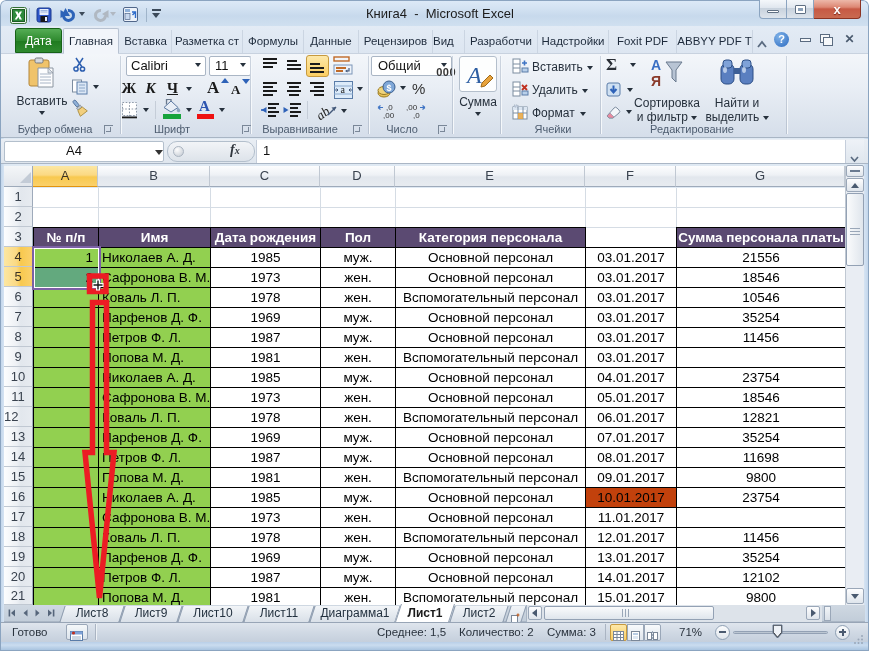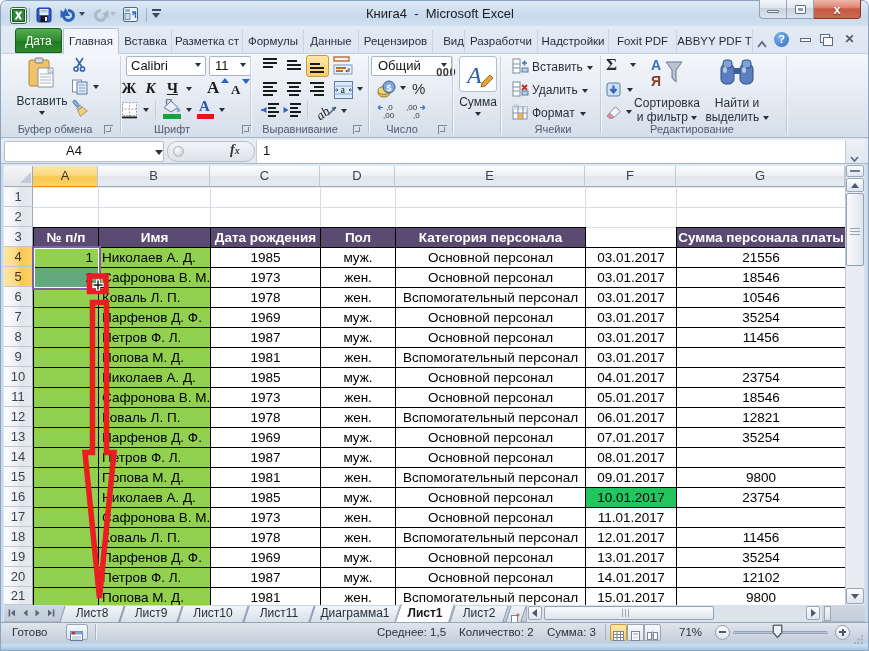--- a/index.html
+++ b/index.html
@@ -58,21 +58,21 @@
 <div class="abs" style="left:71px;top:3px;width:14px;height:14px;font-size:13px;font-weight:bold;color:#fff;text-shadow:0 1px 1px #7a2417;text-align:center;line-height:14px;">x</div>
 </div>
     <div class="abs" style="left:1px;top:26px;width:867px;height:27px;background:linear-gradient(180deg,#e3ebf5 0%,#dde6f1 100%);"></div>
     <div class="abs" style="left:15px;top:28px;width:47px;height:25px;background:linear-gradient(180deg,#55ad55 0%,#2f8a2f 50%,#1f7a1f 51%,#2f8a2f 100%);border:1px solid #176217;border-radius:3px 3px 0 0;color:#fff;font-size:12px;text-align:center;line-height:24px;">Дата</div>
     <div class="abs" style="left:63px;top:28px;width:56px;height:25px;background:#f2f5fa;border:1px solid #b8c2d1;border-bottom:none;border-radius:2px 2px 0 0;color:#1e2b3c;font-size:11.5px;text-align:center;line-height:24px;">Главная</div>
     <div class="abs" style="left:120px;top:30px;width:52px;height:23px;color:#1e2b3c;font-size:11.5px;text-align:center;line-height:22px;border-right:1px solid #cbd5e2;">Вставка</div>
     <div class="abs" style="left:172px;top:30px;width:71px;height:23px;color:#1e2b3c;font-size:11.5px;text-align:center;line-height:22px;border-right:1px solid #cbd5e2;">Разметка ст</div>
     <div class="abs" style="left:243px;top:30px;width:61px;height:23px;color:#1e2b3c;font-size:11.5px;text-align:center;line-height:22px;border-right:1px solid #cbd5e2;">Формулы</div>
     <div class="abs" style="left:304px;top:30px;width:55px;height:23px;color:#1e2b3c;font-size:11.5px;text-align:center;line-height:22px;border-right:1px solid #cbd5e2;">Данные</div>
     <div class="abs" style="left:359px;top:30px;width:74px;height:23px;color:#1e2b3c;font-size:11.5px;text-align:center;line-height:22px;border-right:1px solid #cbd5e2;">Рецензиров</div>
-    <div class="abs" style="left:433px;top:30px;width:32px;height:23px;color:#1e2b3c;font-size:11.5px;text-align:right;line-height:22px;border-right:1px solid #cbd5e2;">Вид</div>
+    <div class="abs" style="left:433px;top:30px;width:32px;height:23px;color:#1e2b3c;font-size:11.5px;text-align:left;line-height:22px;border-right:1px solid #cbd5e2;">Вид</div>
     <div class="abs" style="left:465px;top:30px;width:73px;height:23px;color:#1e2b3c;font-size:11.5px;text-align:center;line-height:22px;border-right:1px solid #cbd5e2;">Разработчи</div>
     <div class="abs" style="left:538px;top:30px;width:71px;height:23px;color:#1e2b3c;font-size:11.5px;text-align:center;line-height:22px;border-right:1px solid #cbd5e2;">Надстройки</div>
     <div class="abs" style="left:609px;top:30px;width:68px;height:23px;color:#1e2b3c;font-size:11.5px;text-align:center;line-height:22px;border-right:1px solid #cbd5e2;">Foxit PDF</div>
     <div class="abs" style="left:677px;top:30px;width:76px;height:23px;color:#1e2b3c;font-size:11.5px;text-align:center;line-height:22px;border-right:1px solid #cbd5e2;">ABBYY PDF T</div>
     <div class="abs" style="left:756px;top:34px;width:12px;height:8px;"><svg width="12" height="8">
         <path d="M2 7 L6 2 L10 7" fill="none" stroke="#5a6b80" stroke-width="1.8"></path>
       </svg></div>
     <div class="abs" style="left:774px;top:32px;width:15px;height:15px;border-radius:50%;background:radial-gradient(circle at 35% 30%,#7fb2e8,#2d6bc0);color:#fff;font-weight:bold;font-size:11px;text-align:center;line-height:15px;">?</div>
     <div class="abs" style="left:800px;top:38px;width:11px;height:4px;border:1px solid #5a6b80;background:#f6f8fa;"></div>
     <div class="abs" style="left:820px;top:34px;width:10px;height:9px;border:1px solid #5a6b80;background:#f6f8fa;"></div>
@@ -381,21 +381,21 @@
     <div class="abs" style="left:4px;top:207px;width:29px;height:20px;background:linear-gradient(90deg,#fcfdfe 0%,#eef1f5 45%,#e2e7ed 60%,#e7ebf0 100%);border-right:1px solid #9eaaba;border-bottom:1px solid #c0c8d2;font-size:13px;color:#39424e;text-align:center;line-height:19px;">2</div>
     <div class="abs" style="left:4px;top:227px;width:29px;height:20px;background:linear-gradient(90deg,#fcfdfe 0%,#eef1f5 45%,#e2e7ed 60%,#e7ebf0 100%);border-right:1px solid #9eaaba;border-bottom:1px solid #c0c8d2;font-size:13px;color:#39424e;text-align:center;line-height:19px;">3</div>
     <div class="abs" style="left:4px;top:247px;width:29px;height:20px;background:linear-gradient(90deg,#fce7a2 0%,#fbd983 45%,#f8c94f 60%,#fbd16b 100%);border-right:1px solid #e2940f;border-bottom:1px solid #c0c8d2;font-size:13px;color:#3c3323;text-align:center;line-height:19px;">4</div>
     <div class="abs" style="left:4px;top:267px;width:29px;height:20px;background:linear-gradient(90deg,#fce7a2 0%,#fbd983 45%,#f8c94f 60%,#fbd16b 100%);border-right:1px solid #e2940f;border-bottom:1px solid #c0c8d2;font-size:13px;color:#3c3323;text-align:center;line-height:19px;">5</div>
     <div class="abs" style="left:4px;top:287px;width:29px;height:20px;background:linear-gradient(90deg,#fcfdfe 0%,#eef1f5 45%,#e2e7ed 60%,#e7ebf0 100%);border-right:1px solid #9eaaba;border-bottom:1px solid #c0c8d2;font-size:13px;color:#39424e;text-align:center;line-height:19px;">6</div>
     <div class="abs" style="left:4px;top:307px;width:29px;height:20px;background:linear-gradient(90deg,#fcfdfe 0%,#eef1f5 45%,#e2e7ed 60%,#e7ebf0 100%);border-right:1px solid #9eaaba;border-bottom:1px solid #c0c8d2;font-size:13px;color:#39424e;text-align:center;line-height:19px;">7</div>
     <div class="abs" style="left:4px;top:327px;width:29px;height:20px;background:linear-gradient(90deg,#fcfdfe 0%,#eef1f5 45%,#e2e7ed 60%,#e7ebf0 100%);border-right:1px solid #9eaaba;border-bottom:1px solid #c0c8d2;font-size:13px;color:#39424e;text-align:center;line-height:19px;">8</div>
     <div class="abs" style="left:4px;top:347px;width:29px;height:20px;background:linear-gradient(90deg,#fcfdfe 0%,#eef1f5 45%,#e2e7ed 60%,#e7ebf0 100%);border-right:1px solid #9eaaba;border-bottom:1px solid #c0c8d2;font-size:13px;color:#39424e;text-align:center;line-height:19px;">9</div>
     <div class="abs" style="left:4px;top:367px;width:29px;height:20px;background:linear-gradient(90deg,#fcfdfe 0%,#eef1f5 45%,#e2e7ed 60%,#e7ebf0 100%);border-right:1px solid #9eaaba;border-bottom:1px solid #c0c8d2;font-size:13px;color:#39424e;text-align:center;line-height:19px;">10</div>
     <div class="abs" style="left:4px;top:387px;width:29px;height:20px;background:linear-gradient(90deg,#fcfdfe 0%,#eef1f5 45%,#e2e7ed 60%,#e7ebf0 100%);border-right:1px solid #9eaaba;border-bottom:1px solid #c0c8d2;font-size:13px;color:#39424e;text-align:center;line-height:19px;">11</div>
-    <div class="abs" style="left:4px;top:407px;width:29px;height:20px;background:linear-gradient(90deg,#fcfdfe 0%,#eef1f5 45%,#e2e7ed 60%,#e7ebf0 100%);border-right:1px solid #9eaaba;border-bottom:1px solid #c0c8d2;font-size:13px;color:#39424e;text-align:center;line-height:19px;">12</div>
+    <div class="abs" style="left:4px;top:407px;width:29px;height:20px;background:linear-gradient(90deg,#fcfdfe 0%,#eef1f5 45%,#e2e7ed 60%,#e7ebf0 100%);border-right:1px solid #9eaaba;border-bottom:1px solid #c0c8d2;font-size:13px;color:#39424e;line-height:19px;">12</div>
     <div class="abs" style="left:4px;top:427px;width:29px;height:20px;background:linear-gradient(90deg,#fcfdfe 0%,#eef1f5 45%,#e2e7ed 60%,#e7ebf0 100%);border-right:1px solid #9eaaba;border-bottom:1px solid #c0c8d2;font-size:13px;color:#39424e;text-align:center;line-height:19px;">13</div>
     <div class="abs" style="left:4px;top:447px;width:29px;height:20px;background:linear-gradient(90deg,#fcfdfe 0%,#eef1f5 45%,#e2e7ed 60%,#e7ebf0 100%);border-right:1px solid #9eaaba;border-bottom:1px solid #c0c8d2;font-size:13px;color:#39424e;text-align:center;line-height:19px;">14</div>
     <div class="abs" style="left:4px;top:467px;width:29px;height:20px;background:linear-gradient(90deg,#fcfdfe 0%,#eef1f5 45%,#e2e7ed 60%,#e7ebf0 100%);border-right:1px solid #9eaaba;border-bottom:1px solid #c0c8d2;font-size:13px;color:#39424e;text-align:center;line-height:19px;">15</div>
     <div class="abs" style="left:4px;top:487px;width:29px;height:20px;background:linear-gradient(90deg,#fcfdfe 0%,#eef1f5 45%,#e2e7ed 60%,#e7ebf0 100%);border-right:1px solid #9eaaba;border-bottom:1px solid #c0c8d2;font-size:13px;color:#39424e;text-align:center;line-height:19px;">16</div>
     <div class="abs" style="left:4px;top:507px;width:29px;height:20px;background:linear-gradient(90deg,#fcfdfe 0%,#eef1f5 45%,#e2e7ed 60%,#e7ebf0 100%);border-right:1px solid #9eaaba;border-bottom:1px solid #c0c8d2;font-size:13px;color:#39424e;text-align:center;line-height:19px;">17</div>
     <div class="abs" style="left:4px;top:527px;width:29px;height:20px;background:linear-gradient(90deg,#fcfdfe 0%,#eef1f5 45%,#e2e7ed 60%,#e7ebf0 100%);border-right:1px solid #9eaaba;border-bottom:1px solid #c0c8d2;font-size:13px;color:#39424e;text-align:center;line-height:19px;">18</div>
     <div class="abs" style="left:4px;top:547px;width:29px;height:20px;background:linear-gradient(90deg,#fcfdfe 0%,#eef1f5 45%,#e2e7ed 60%,#e7ebf0 100%);border-right:1px solid #9eaaba;border-bottom:1px solid #c0c8d2;font-size:13px;color:#39424e;text-align:center;line-height:19px;">19</div>
     <div class="abs" style="left:4px;top:567px;width:29px;height:20px;background:linear-gradient(90deg,#fcfdfe 0%,#eef1f5 45%,#e2e7ed 60%,#e7ebf0 100%);border-right:1px solid #9eaaba;border-bottom:1px solid #c0c8d2;font-size:13px;color:#39424e;text-align:center;line-height:19px;">20</div>
     <div class="abs" style="left:4px;top:587px;width:29px;height:18px;background:linear-gradient(90deg,#fcfdfe 0%,#eef1f5 45%,#e2e7ed 60%,#e7ebf0 100%);border-right:1px solid #9eaaba;border-bottom:1px solid #c0c8d2;font-size:13px;color:#39424e;text-align:center;line-height:17px;">21</div>
     <div class="abs" style="left:33px;top:188px;width:812px;height:417px;background:#fff;
@@ -482,33 +482,34 @@
     <div class="abs" style="left:320px;top:427px;width:76px;height:21px;background:#fff;border:1px solid #000;font-size:13.5px;color:#000;line-height:19px;overflow:hidden;white-space:nowrap;text-align:center;">муж.</div>
     <div class="abs" style="left:395px;top:427px;width:191px;height:21px;background:#fff;border:1px solid #000;font-size:13.5px;color:#000;line-height:19px;overflow:hidden;white-space:nowrap;text-align:center;">Основной персонал</div>
     <div class="abs" style="left:585px;top:427px;width:92px;height:21px;background:#fff;border:1px solid #000;font-size:13.5px;color:#000;line-height:19px;overflow:hidden;white-space:nowrap;text-align:center;">07.01.2017</div>
     <div class="abs" style="left:676px;top:427px;width:170px;height:21px;background:#fff;border:1px solid #000;font-size:13.5px;color:#000;line-height:19px;overflow:hidden;white-space:nowrap;text-align:center;">35254</div>
     <div class="abs" style="left:33px;top:447px;width:66px;height:21px;background:#92d050;border:1px solid #000;font-size:13.5px;color:#000;line-height:19px;overflow:hidden;white-space:nowrap;text-align:right;padding-right:5px;"></div>
     <div class="abs" style="left:98px;top:447px;width:113px;height:21px;background:#92d050;border:1px solid #000;font-size:13.5px;color:#000;line-height:19px;overflow:hidden;white-space:nowrap;text-align:left;padding-left:3px;">Петров Ф. Л.</div>
     <div class="abs" style="left:210px;top:447px;width:111px;height:21px;background:#fff;border:1px solid #000;font-size:13.5px;color:#000;line-height:19px;overflow:hidden;white-space:nowrap;text-align:center;">1987</div>
     <div class="abs" style="left:320px;top:447px;width:76px;height:21px;background:#fff;border:1px solid #000;font-size:13.5px;color:#000;line-height:19px;overflow:hidden;white-space:nowrap;text-align:center;">муж.</div>
     <div class="abs" style="left:395px;top:447px;width:191px;height:21px;background:#fff;border:1px solid #000;font-size:13.5px;color:#000;line-height:19px;overflow:hidden;white-space:nowrap;text-align:center;">Основной персонал</div>
     <div class="abs" style="left:585px;top:447px;width:92px;height:21px;background:#fff;border:1px solid #000;font-size:13.5px;color:#000;line-height:19px;overflow:hidden;white-space:nowrap;text-align:center;">08.01.2017</div>
+    <div class="abs" style="left:676px;top:447px;width:170px;height:21px;background:#fff;border:1px solid #000;font-size:13.5px;color:#000;line-height:19px;overflow:hidden;white-space:nowrap;text-align:center;">11698</div>
     <div class="abs" style="left:33px;top:467px;width:66px;height:21px;background:#92d050;border:1px solid #000;font-size:13.5px;color:#000;line-height:19px;overflow:hidden;white-space:nowrap;text-align:right;padding-right:5px;"></div>
     <div class="abs" style="left:98px;top:467px;width:113px;height:21px;background:#92d050;border:1px solid #000;font-size:13.5px;color:#000;line-height:19px;overflow:hidden;white-space:nowrap;text-align:left;padding-left:3px;">Попова М. Д.</div>
     <div class="abs" style="left:210px;top:467px;width:111px;height:21px;background:#fff;border:1px solid #000;font-size:13.5px;color:#000;line-height:19px;overflow:hidden;white-space:nowrap;text-align:center;">1981</div>
     <div class="abs" style="left:320px;top:467px;width:76px;height:21px;background:#fff;border:1px solid #000;font-size:13.5px;color:#000;line-height:19px;overflow:hidden;white-space:nowrap;text-align:center;">жен.</div>
     <div class="abs" style="left:395px;top:467px;width:191px;height:21px;background:#fff;border:1px solid #000;font-size:13.5px;color:#000;line-height:19px;overflow:hidden;white-space:nowrap;text-align:center;">Вспомогательный персонал</div>
     <div class="abs" style="left:585px;top:467px;width:92px;height:21px;background:#fff;border:1px solid #000;font-size:13.5px;color:#000;line-height:19px;overflow:hidden;white-space:nowrap;text-align:center;">09.01.2017</div>
     <div class="abs" style="left:676px;top:467px;width:170px;height:21px;background:#fff;border:1px solid #000;font-size:13.5px;color:#000;line-height:19px;overflow:hidden;white-space:nowrap;text-align:center;">9800</div>
     <div class="abs" style="left:33px;top:487px;width:66px;height:21px;background:#92d050;border:1px solid #000;font-size:13.5px;color:#000;line-height:19px;overflow:hidden;white-space:nowrap;text-align:right;padding-right:5px;"></div>
     <div class="abs" style="left:98px;top:487px;width:113px;height:21px;background:#92d050;border:1px solid #000;font-size:13.5px;color:#000;line-height:19px;overflow:hidden;white-space:nowrap;text-align:left;padding-left:3px;">Николаев А. Д.</div>
     <div class="abs" style="left:210px;top:487px;width:111px;height:21px;background:#fff;border:1px solid #000;font-size:13.5px;color:#000;line-height:19px;overflow:hidden;white-space:nowrap;text-align:center;">1985</div>
     <div class="abs" style="left:320px;top:487px;width:76px;height:21px;background:#fff;border:1px solid #000;font-size:13.5px;color:#000;line-height:19px;overflow:hidden;white-space:nowrap;text-align:center;">муж.</div>
     <div class="abs" style="left:395px;top:487px;width:191px;height:21px;background:#fff;border:1px solid #000;font-size:13.5px;color:#000;line-height:19px;overflow:hidden;white-space:nowrap;text-align:center;">Основной персонал</div>
-    <div class="abs" style="left:585px;top:487px;width:92px;height:21px;background:#22c55e;border:1px solid #000;font-size:13.5px;color:#000;line-height:19px;overflow:hidden;white-space:nowrap;text-align:center;">10.01.2017</div>
+    <div class="abs" style="left:585px;top:487px;width:92px;height:21px;background:#c2410c;border:1px solid #000;font-size:13.5px;color:#000;line-height:19px;overflow:hidden;white-space:nowrap;text-align:center;">10.01.2017</div>
     <div class="abs" style="left:676px;top:487px;width:170px;height:21px;background:#fff;border:1px solid #000;font-size:13.5px;color:#000;line-height:19px;overflow:hidden;white-space:nowrap;text-align:center;">23754</div>
     <div class="abs" style="left:33px;top:507px;width:66px;height:21px;background:#92d050;border:1px solid #000;font-size:13.5px;color:#000;line-height:19px;overflow:hidden;white-space:nowrap;text-align:right;padding-right:5px;"></div>
     <div class="abs" style="left:98px;top:507px;width:113px;height:21px;background:#92d050;border:1px solid #000;font-size:13.5px;color:#000;line-height:19px;overflow:hidden;white-space:nowrap;text-align:left;padding-left:3px;">Сафронова В. М.</div>
     <div class="abs" style="left:210px;top:507px;width:111px;height:21px;background:#fff;border:1px solid #000;font-size:13.5px;color:#000;line-height:19px;overflow:hidden;white-space:nowrap;text-align:center;">1973</div>
     <div class="abs" style="left:320px;top:507px;width:76px;height:21px;background:#fff;border:1px solid #000;font-size:13.5px;color:#000;line-height:19px;overflow:hidden;white-space:nowrap;text-align:center;">жен.</div>
     <div class="abs" style="left:395px;top:507px;width:191px;height:21px;background:#fff;border:1px solid #000;font-size:13.5px;color:#000;line-height:19px;overflow:hidden;white-space:nowrap;text-align:center;">Основной персонал</div>
     <div class="abs" style="left:585px;top:507px;width:92px;height:21px;background:#fff;border:1px solid #000;font-size:13.5px;color:#000;line-height:19px;overflow:hidden;white-space:nowrap;text-align:center;">11.01.2017</div>
     <div class="abs" style="left:33px;top:527px;width:66px;height:21px;background:#92d050;border:1px solid #000;font-size:13.5px;color:#000;line-height:19px;overflow:hidden;white-space:nowrap;text-align:right;padding-right:5px;"></div>
     <div class="abs" style="left:98px;top:527px;width:113px;height:21px;background:#92d050;border:1px solid #000;font-size:13.5px;color:#000;line-height:19px;overflow:hidden;white-space:nowrap;text-align:left;padding-left:3px;">Коваль Л. П.</div>
     <div class="abs" style="left:210px;top:527px;width:111px;height:21px;background:#fff;border:1px solid #000;font-size:13.5px;color:#000;line-height:19px;overflow:hidden;white-space:nowrap;text-align:center;">1978</div>

